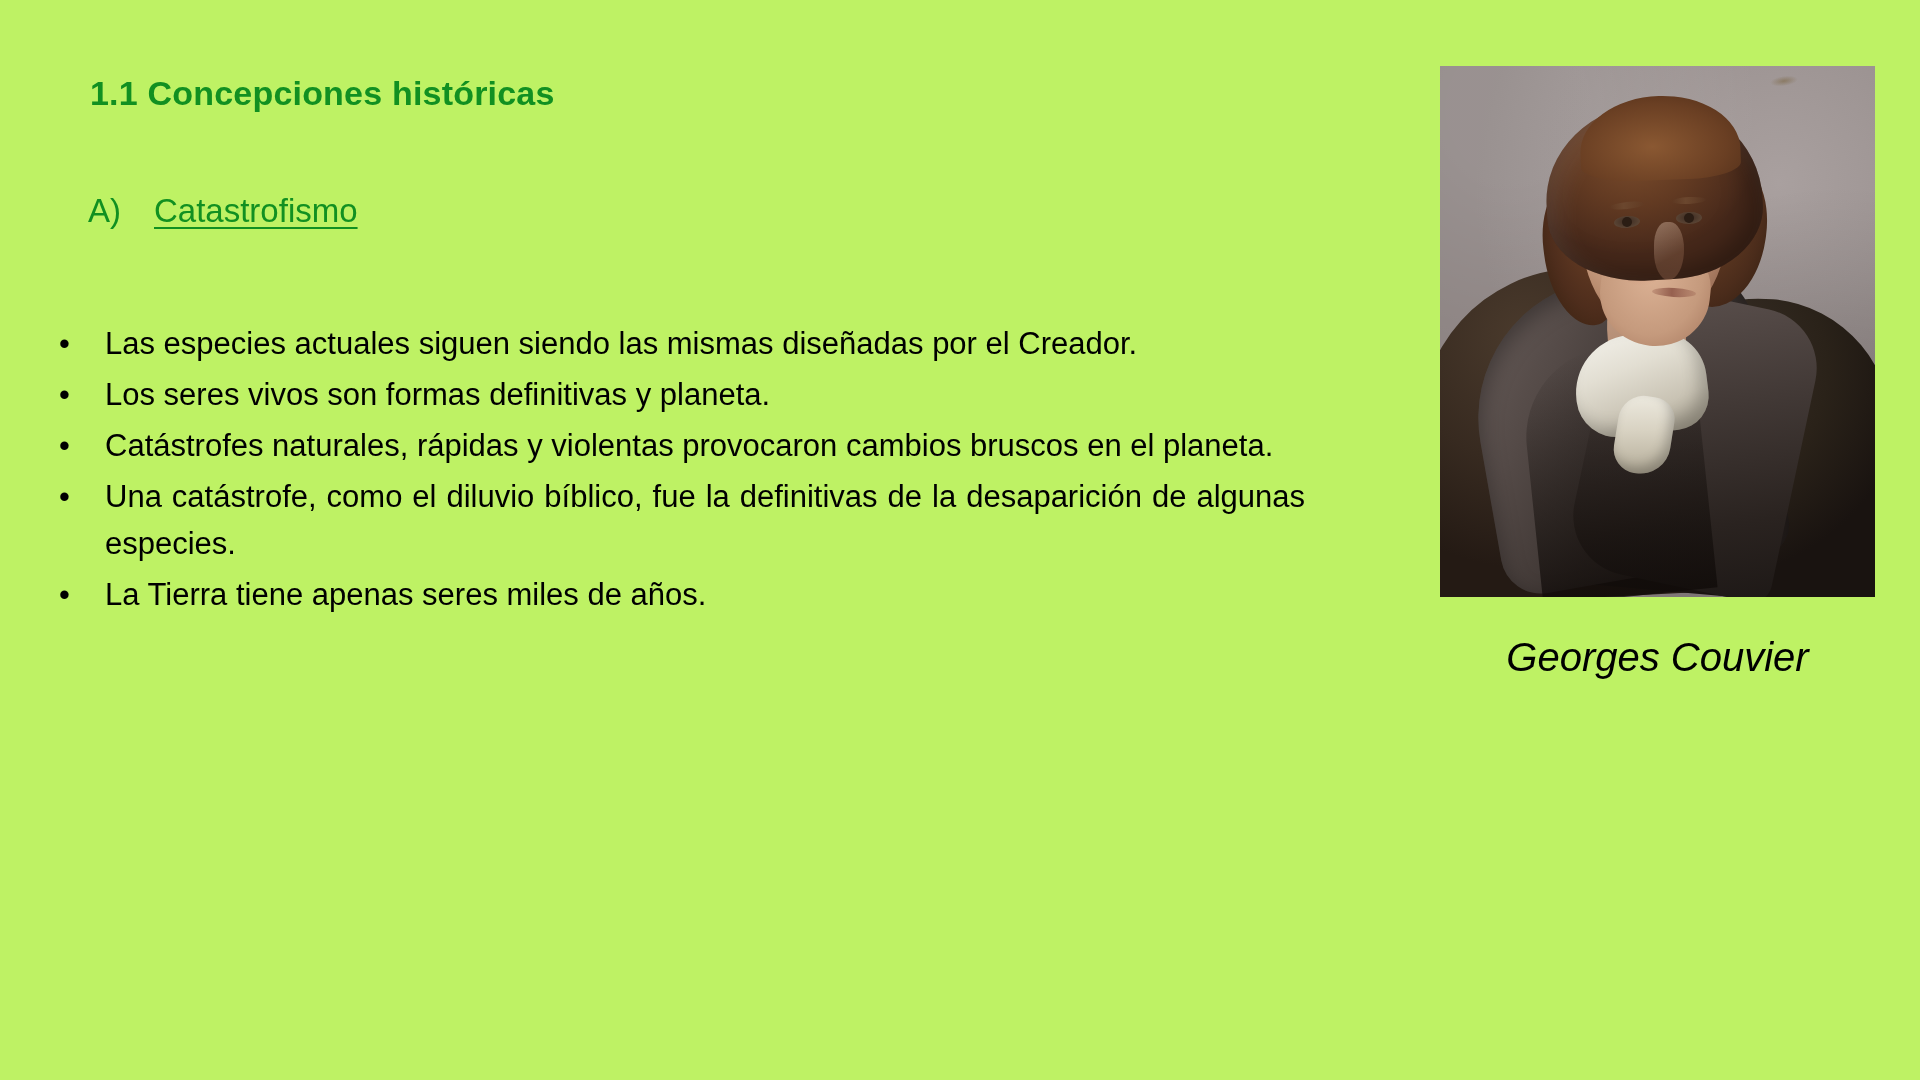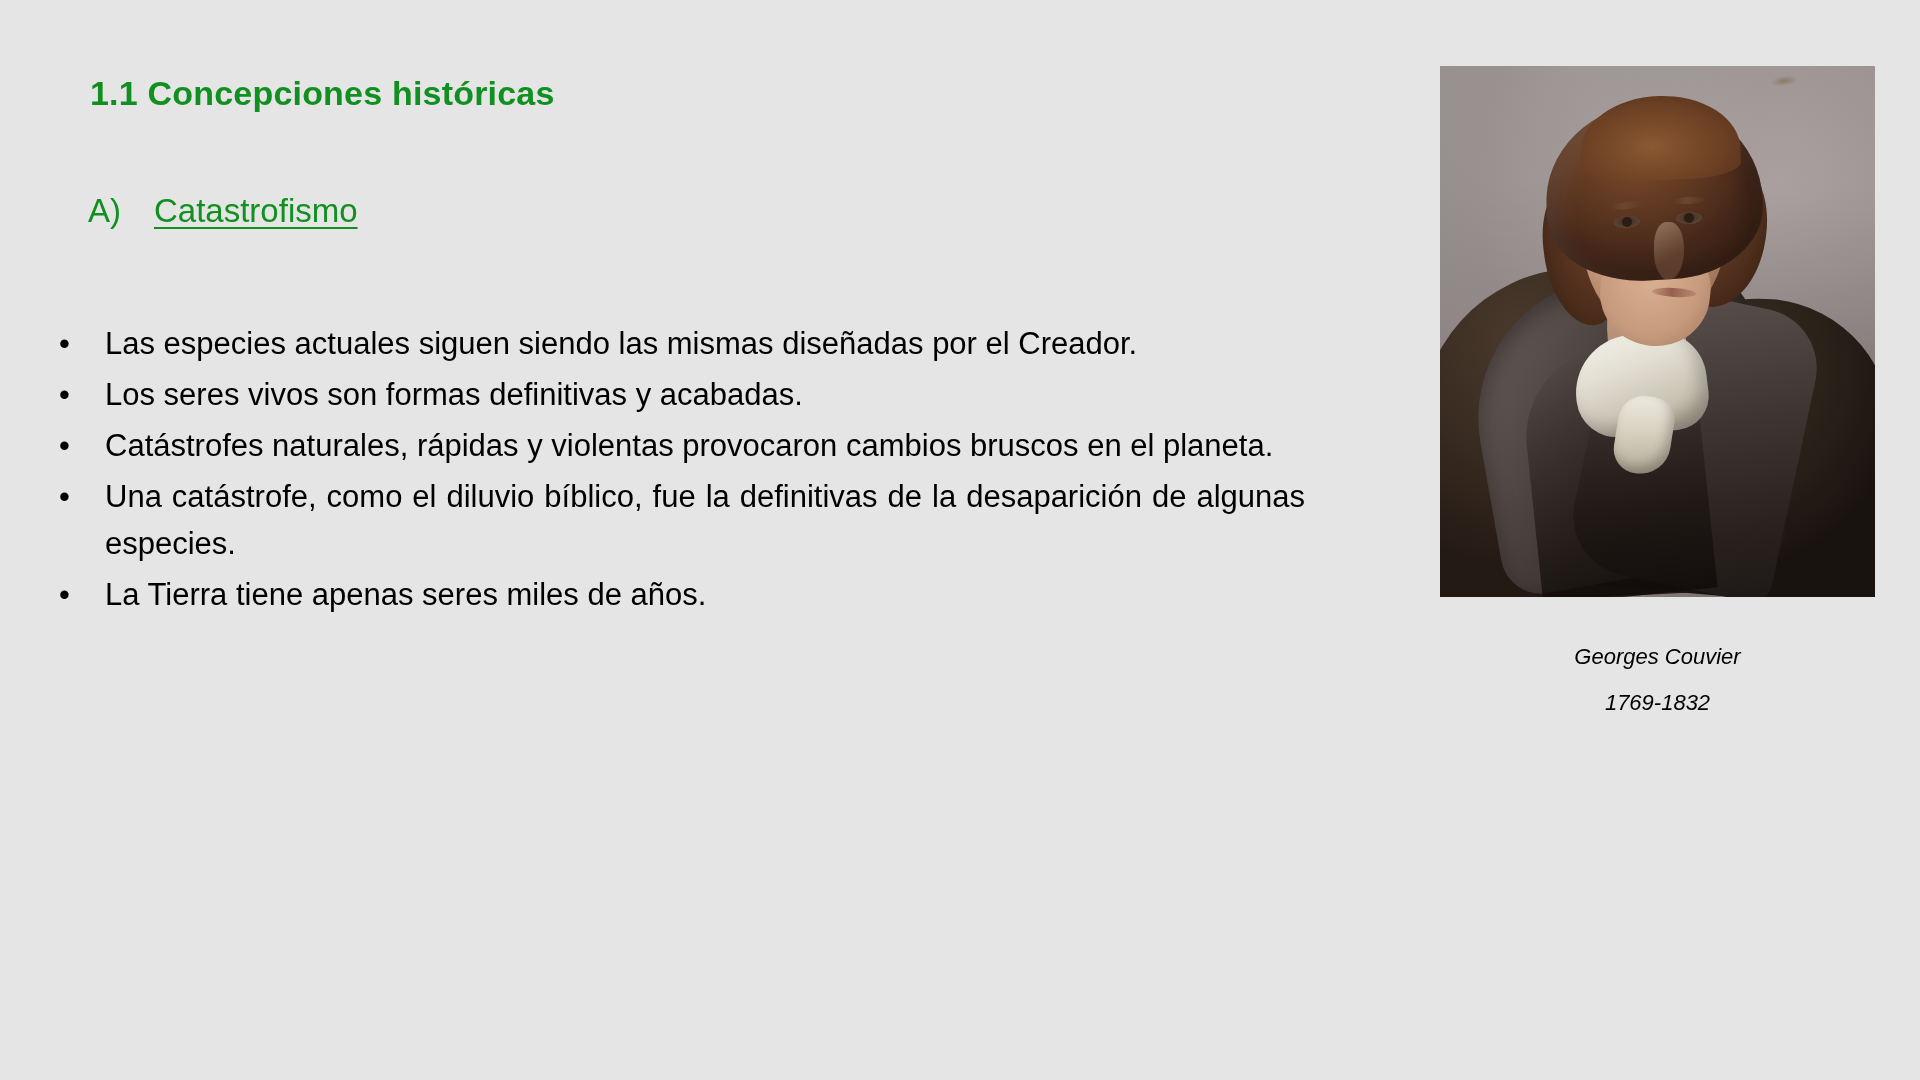--- a/index.html
+++ b/index.html
@@ -12,21 +12,21 @@
     height: 1080px;
     overflow: hidden;
     font-family: "Liberation Sans", sans-serif;
     color: #000000;
     position: relative;
   }
 
   .slide {
     position: absolute;
     inset: 0;
-    background: #e5e5e5;
+    background: #bef264;
   }
 
   
   .heading {
     position: absolute;
     left: 90px;
     top: 74px;
     font-size: 34px;
     font-weight: bold;
     color: #119021;
@@ -315,21 +315,21 @@
     transform: rotate(-8deg);
   }
 
   
   .caption {
     position: absolute;
     left: 1440px;
     top: 634px;
     width: 435px;
     text-align: center;
-    font-size: 22px;
+    font-size: 40px;
     font-style: italic;
     line-height: 46px;
     color: #000000;
   }
 </style>
 </head>
 <body>
 
 <div class="slide">
 
@@ -342,21 +342,21 @@
 
   <div class="bullets">
 
     <div class="bullet-row">
       <span class="dot">•</span>
       <span class="btext">Las especies actuales siguen siendo las mismas diseñadas por el Creador.</span>
     </div>
 
     <div class="bullet-row">
       <span class="dot">•</span>
-      <span class="btext">Los seres vivos son formas definitivas y acabadas.</span>
+      <span class="btext">Los seres vivos son formas definitivas y planeta.</span>
     </div>
 
     <div class="bullet-row justify">
       <span class="dot">•</span>
       <span class="btext">Catástrofes naturales, rápidas y violentas provocaron cambios bruscos en el planeta.</span>
     </div>
 
     <div class="bullet-row justify">
       <span class="dot">•</span>
       <span class="btext">Una catástrofe, como el diluvio bíblico, fue la definitivas de la desaparición de algunas especies.</span>
@@ -396,16 +396,15 @@
       <div class="p-eye r"></div>
       <div class="p-pupil l"></div>
       <div class="p-pupil r"></div>
       <div class="p-nose"></div>
       <div class="p-mouth"></div>
     </div>
   </div>
 
   <div class="caption">
     <div>Georges Couvier</div>
-    <div>1769-1832</div>
   </div>
 
 </div>
 
 </body></html>

